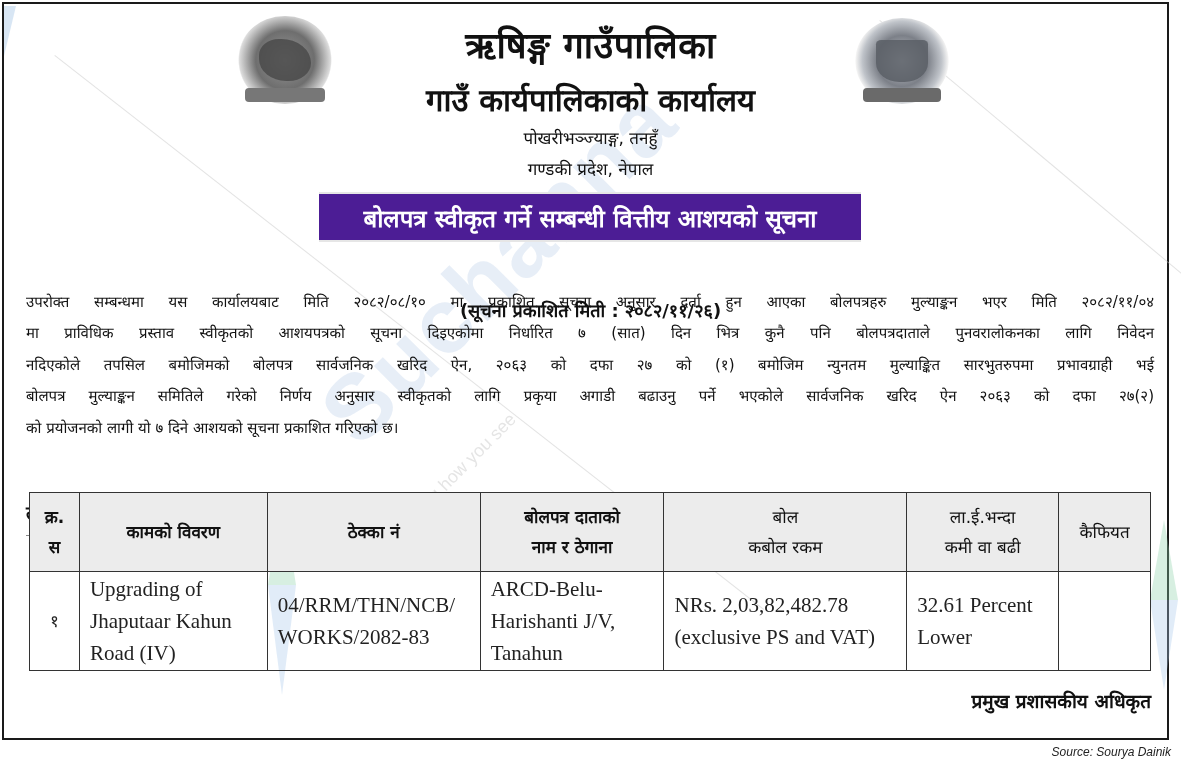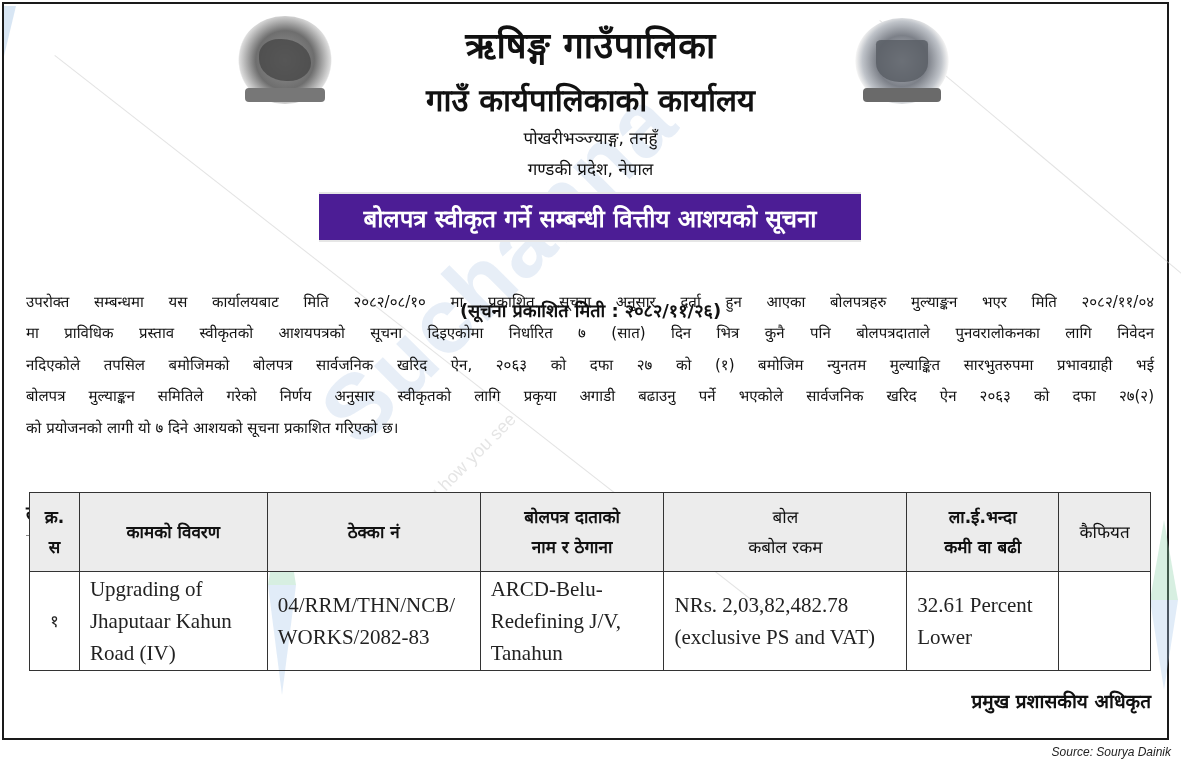--- a/index.html
+++ b/index.html
@@ -121,30 +121,30 @@
       <col style="width:152px">
       <col style="width:92px">
   </colgroup>
   <thead>
     <tr>
       <th><span>क्र.</span><br><span>स</span></th>
       <th><span>कामको विवरण</span></th>
       <th><span>ठेक्का नं</span></th>
       <th><span>बोलपत्र दाताको</span><br><span>नाम र ठेगाना</span></th>
       <th style="font-weight:normal;"><span>बोल</span><br><span>कबोल रकम</span></th>
-      <th style="font-weight:bold;"><span>ला.ई.भन्दा</span><br><span>कमी वा बढी</span></th>
+      <th style="font-weight:normal;"><span>ला.ई.भन्दा</span><br><span>कमी वा बढी</span></th>
       <th style="font-weight:normal;"><span>कैफियत</span></th>
     </tr>
   </thead>
   <tbody>
     <tr>
       <td class="sn">१</td>
       <td><span>Upgrading of</span><br><span>Jhaputaar Kahun</span><br><span>Road (IV)</span></td>
       <td><span>04/RRM/THN/NCB/</span><br><span>WORKS/2082-83</span></td>
-      <td><span>ARCD-Belu-</span><br><span>Redefining J/V,</span><br><span>Tanahun</span></td>
+      <td><span>ARCD-Belu-</span><br><span>Harishanti J/V,</span><br><span>Tanahun</span></td>
       <td><span>NRs. 2,03,82,482.78</span><br><span>(exclusive PS and VAT)</span></td>
       <td><span>32.61 Percent</span><br><span>Lower</span></td>
       <td></td>
     </tr>
   </tbody>
 </table>
 
 <div class="signature">प्रमुख प्रशासकीय अधिकृत</div>
 <div class="source">Source: Sourya Dainik</div>
 

